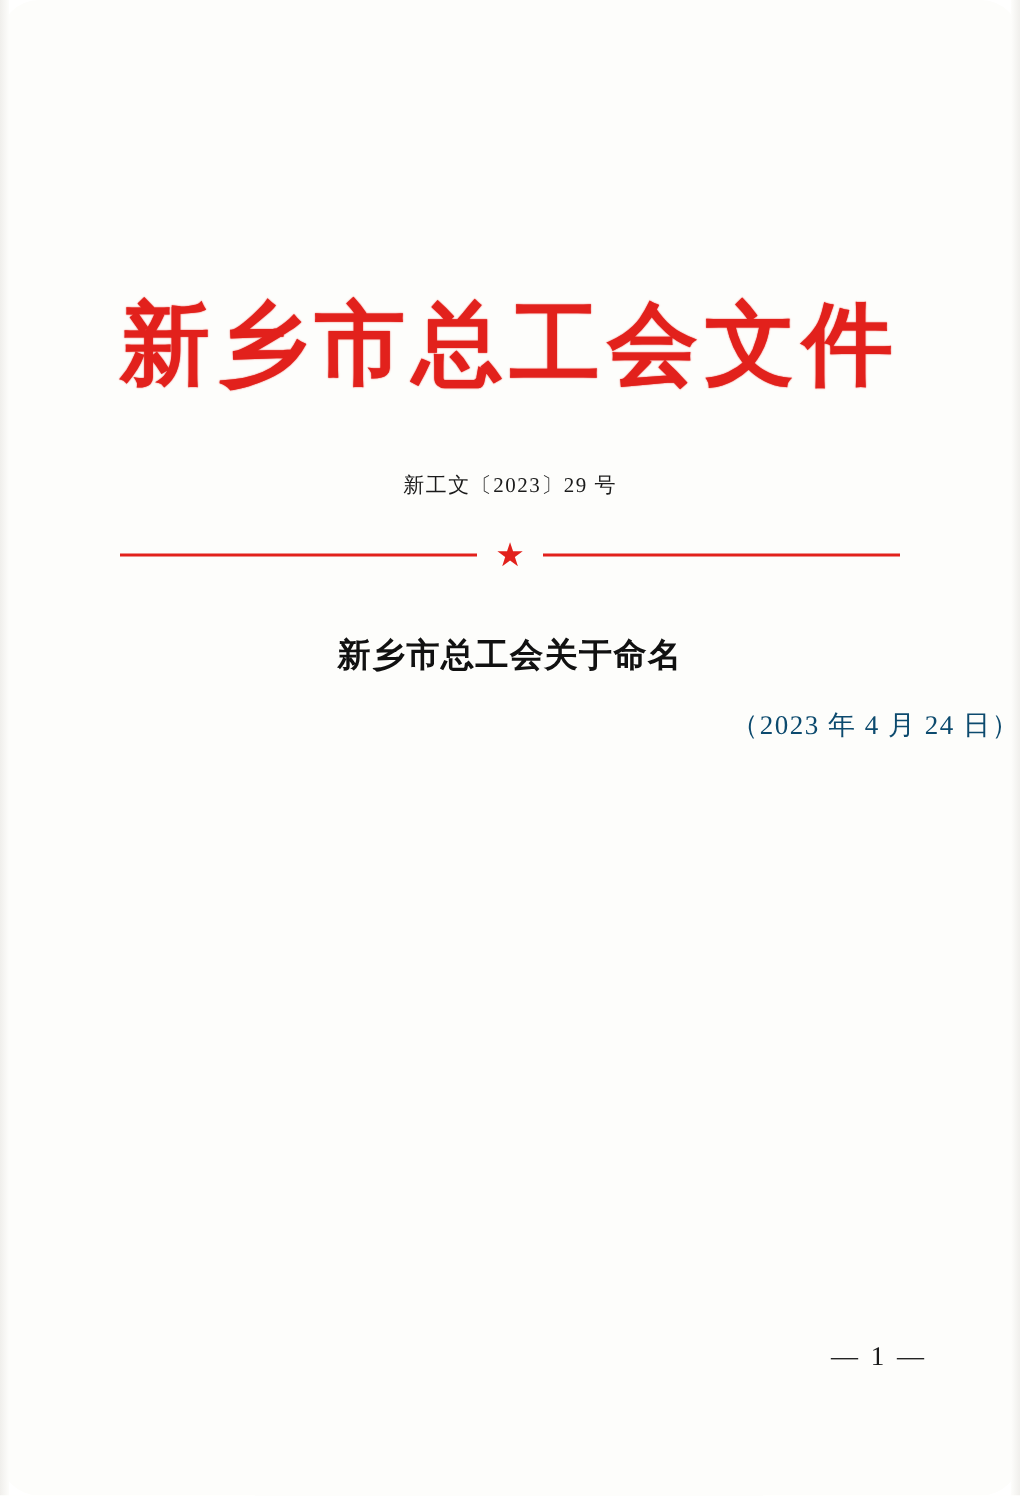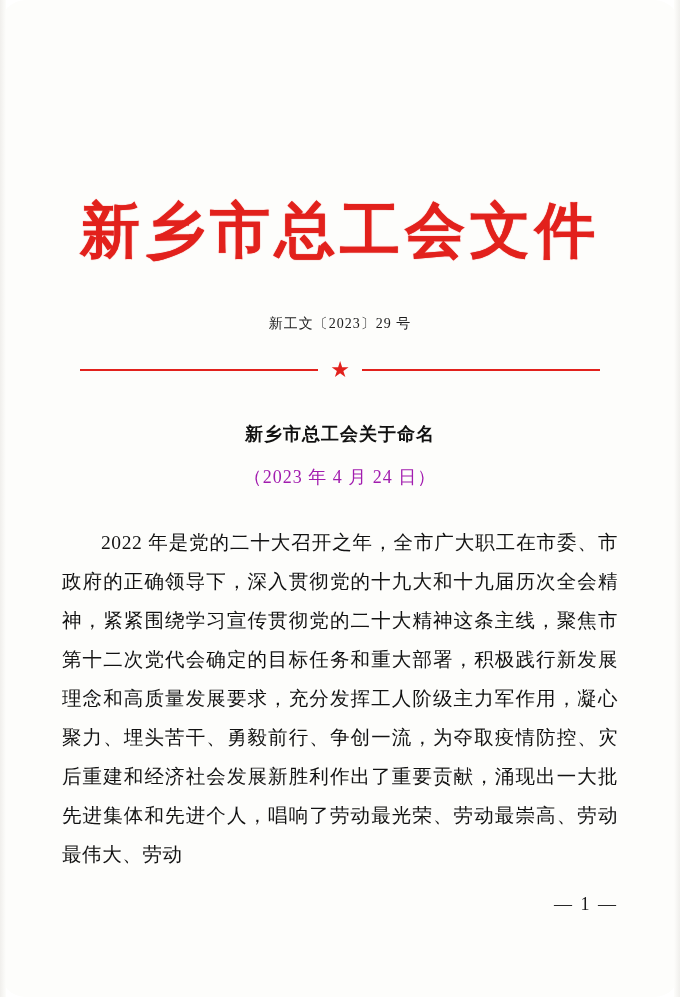--- a/index.html
+++ b/index.html
@@ -67,30 +67,30 @@
     color: #e2211c;
     font-size: 22px;
     line-height: 18px;
   }
   
   .decision-title {
     text-align: center;
     margin-top: 40px;
     font-family: "DejaVu Serif", serif;
     font-weight: bold;
-    font-size: 18px;
+    font-size: 22px;
     line-height: 1.65;
     color: #111;
     letter-spacing: 1px;
   }
   .decision-date {
-    text-align: center;
+    text-align: right;
     margin-top: 16px;
     font-size: 18px;
-    color: #a21caf;
+    color: #0c4a6e;
     letter-spacing: 1px;
   }
   
   .body-text {
     margin: 34px 62px 0 62px;
     font-size: 19.5px;
     line-height: 39px;
     text-align: justify;
     text-justify: inter-ideograph;
     color: #121212;
@@ -138,18 +138,15 @@
     <span class="star">★</span>
     <span class="line-right"></span>
   </div>
 
   <div class="decision-title">
     <div>新乡市总工会关于命名</div>
   </div>
 
   <div class="decision-date">（2023 年 4 月 24 日）</div>
 
-  <div class="body-text">
-    <p>2022 年是党的二十大召开之年，全市广大职工在市委、市政府的正确领导下，深入贯彻党的十九大和十九届历次全会精神，紧紧围绕学习宣传贯彻党的二十大精神这条主线，聚焦市第十二次党代会确定的目标任务和重大部署，积极践行新发展理念和高质量发展要求，充分发挥工人阶级主力军作用，凝心聚力、埋头苦干、勇毅前行、争创一流，为夺取疫情防控、灾后重建和经济社会发展新胜利作出了重要贡献，涌现出一大批先进集体和先进个人，唱响了劳动最光荣、劳动最崇高、劳动最伟大、劳动</p>
-  </div>
 
   <div class="page-number">— 1 —</div>
 </div>
 
 </body></html>

